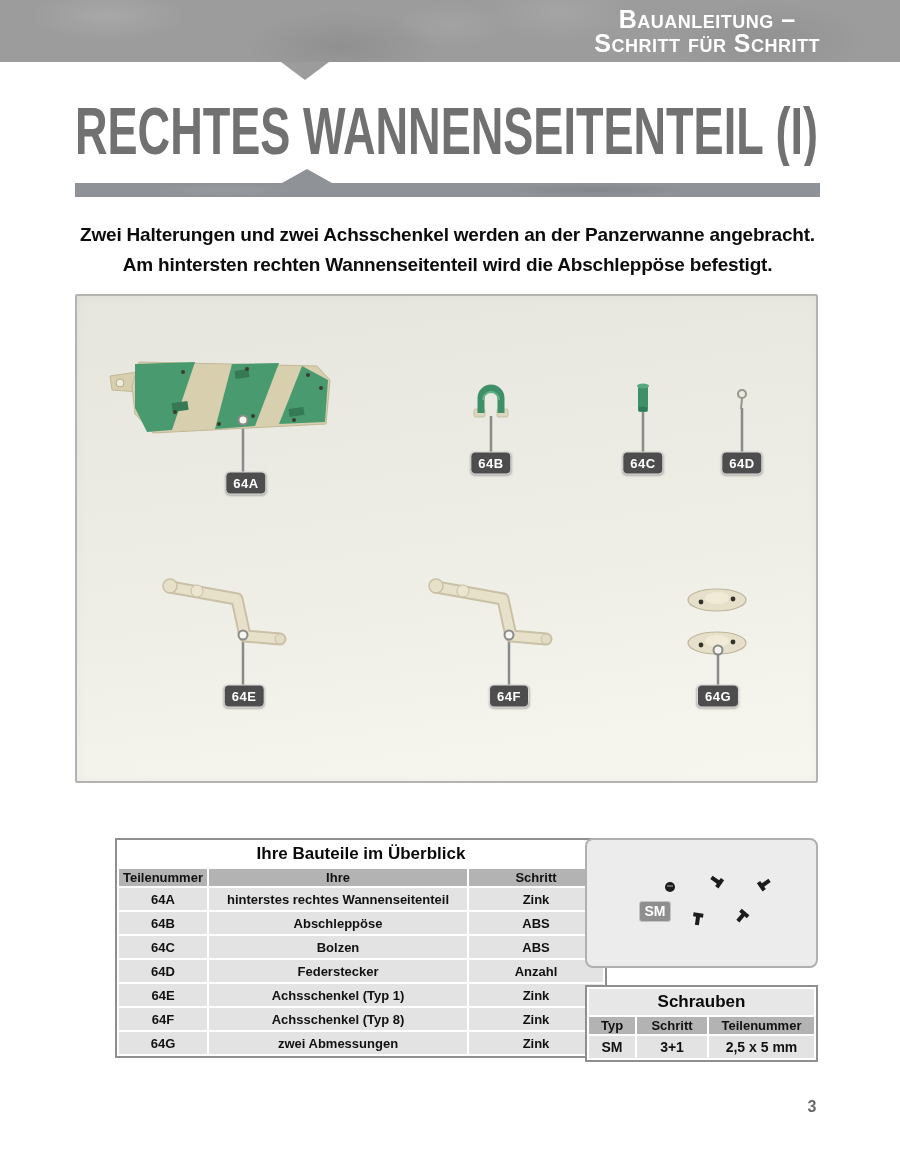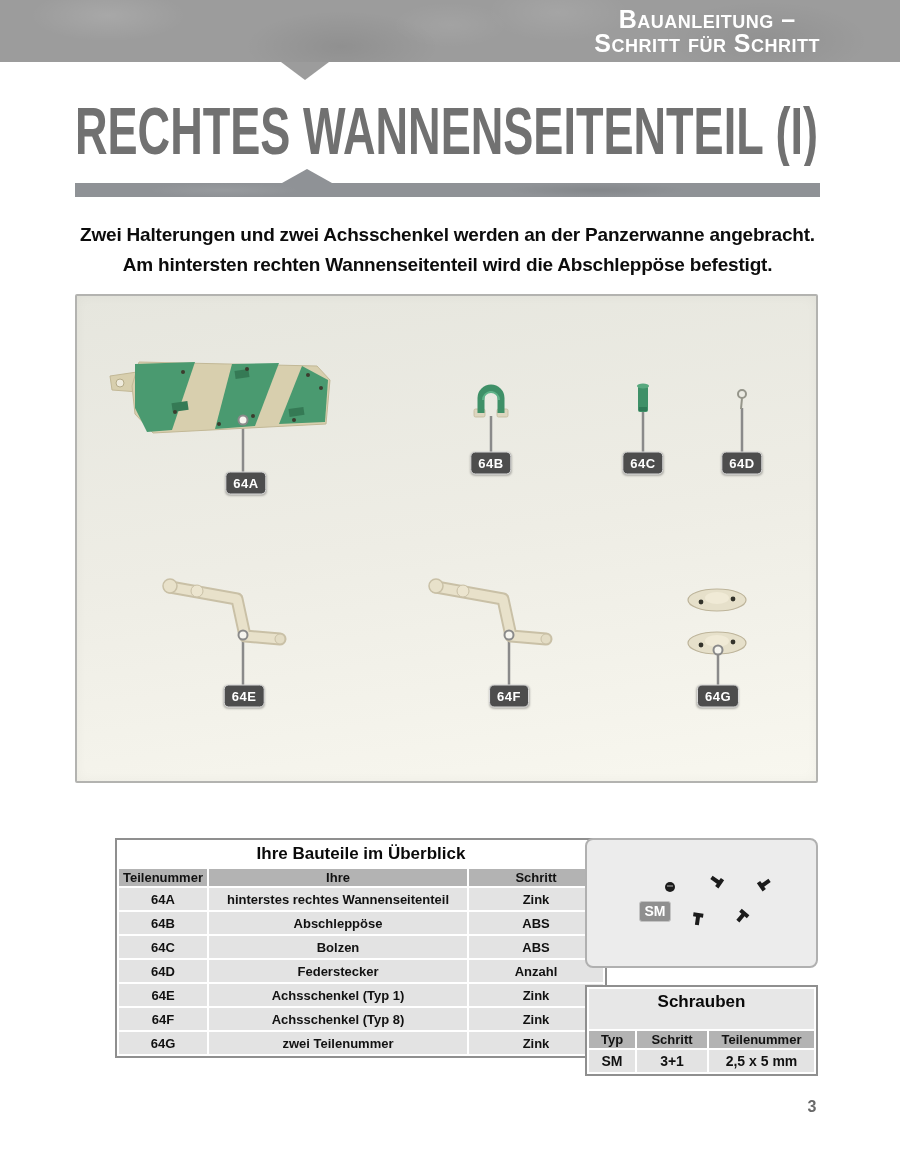--- a/index.html
+++ b/index.html
@@ -94,21 +94,21 @@
     position:absolute; left:52px; top:61px; width:32px; height:21px;
     background:#8f8f8f; border:1px solid #c4c4c4; border-radius:3px;
     color:#ffffff; font-weight:bold; font-size:14px; text-align:center; line-height:19px;
   }
 
   
   .screws-table-box {
     position:absolute; left:585px; top:985px; width:233px;
     border:2px solid #8f8f8f; background:#ffffff;
   }
-  .st-title { height:40px; line-height:26px; margin:2px 2px 0 2px; text-align:center; font-weight:bold; font-size:17px; color:#0a0a0a; background:#e7e7e7; }
+  .st-title { height:26px; line-height:26px; margin:2px 2px 0 2px; text-align:center; font-weight:bold; font-size:17px; color:#0a0a0a; background:#e7e7e7; }
   .screws-table-box td { font-size:14px; }
 
   
   .page-number {
     position:absolute; left:800px; top:1098px; width:24px; text-align:center;
     color:#696969; font-weight:bold; font-size:16px;
   }
 </style>
 </head>
 <body>
@@ -272,21 +272,21 @@
         <td>Achsschenkel (Typ 1)</td>
         <td>Zink</td>
       </tr>
       <tr>
         <td>64F</td>
         <td>Achsschenkel (Typ 8)</td>
         <td>Zink</td>
       </tr>
       <tr>
         <td>64G</td>
-        <td>zwei Teilenummer</td>
+        <td>zwei Abmessungen</td>
         <td>Zink</td>
       </tr>
     </tbody>
       </table>
   </div>
 
   <div class="screws-box">
     <svg width="229" height="126" viewBox="0 0 229 126">
       <g fill="#1c1c1c">
         <circle cx="83" cy="47" r="5"></circle>

